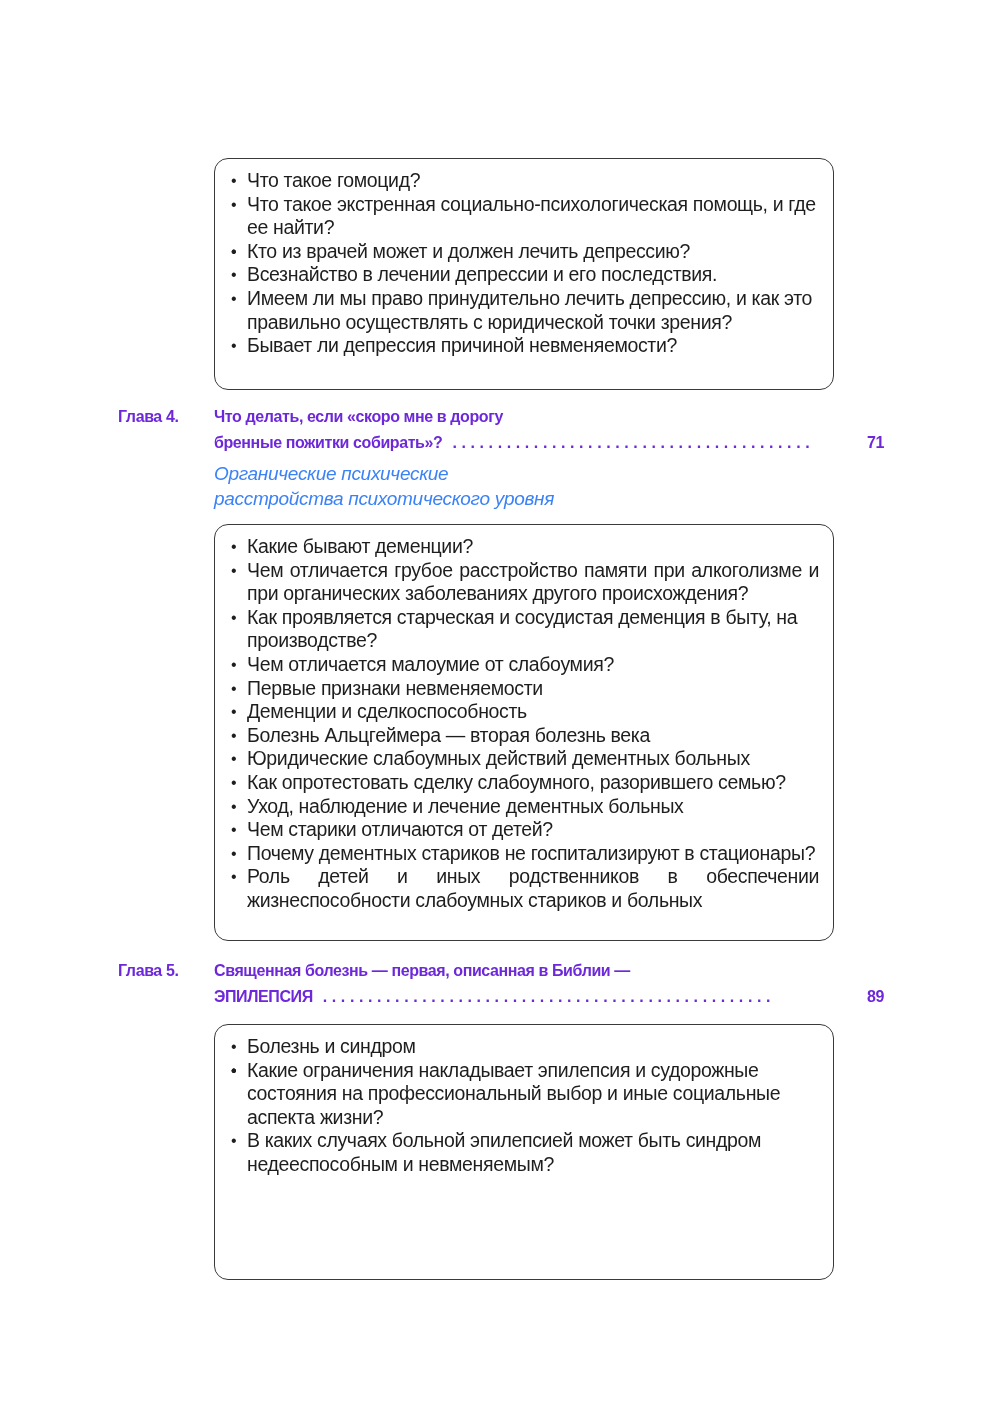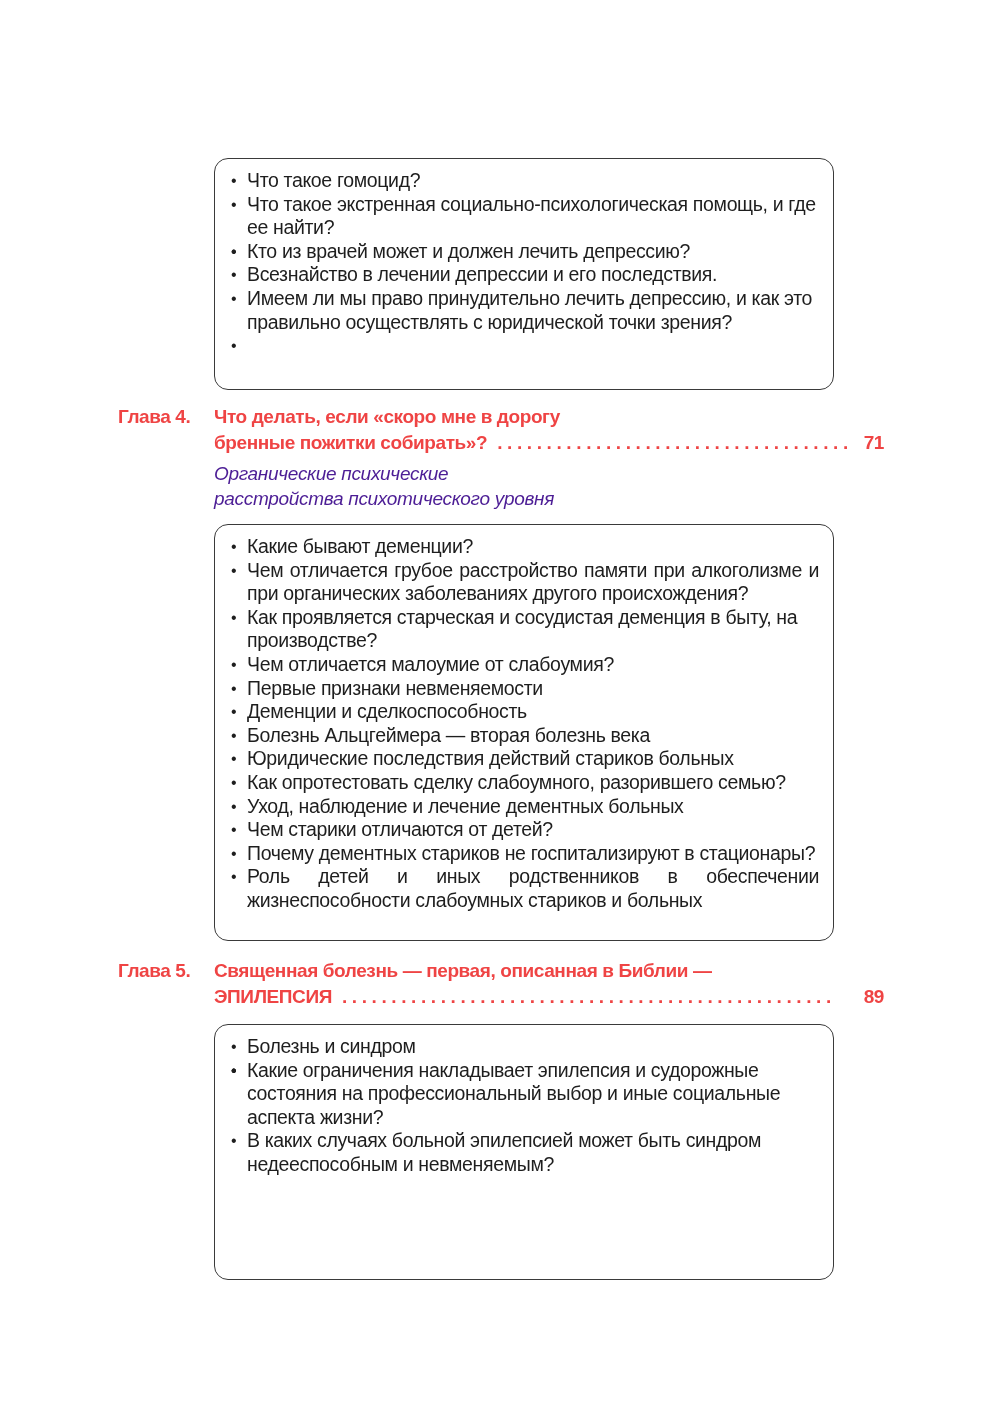--- a/index.html
+++ b/index.html
@@ -44,24 +44,24 @@
       position: absolute;
       left: 0;
       top: 0;
       font-size: 16px;
     }
     .chapter {
       position: absolute;
       left: 118px;
       width: 766px;
       font-weight: bold;
-      font-size: 19px;
+      font-size: 16px;
       line-height: 26px;
       letter-spacing: -0.4px;
-      color: #ef4444;
+      color: #6d28d9;
     }
     .chapter .label {
       position: absolute;
       left: 0;
       top: 0;
       width: 96px;
     }
     .chapter .title-line {
       margin-left: 96px;
       display: block;
@@ -84,36 +84,36 @@
       width: 28px;
       text-align: right;
     }
     .subtitle {
       position: absolute;
       left: 214px;
       font-style: italic;
       font-size: 19px;
       line-height: 25px;
       letter-spacing: -0.3px;
-      color: #4c1d95;
+      color: #3b82f6;
     }
     .subtitle span { display: block; }
   </style>
 </head>
 <body>
 
 <div class="box" style="top:158px; height:232px;">
   <ul>
     <li><span class="bullet">•</span><span>Что такое гомоцид?</span></li>
     <li><span class="bullet">•</span><span>Что такое экстренная социально-психологическая помощь, и где ее найти?</span></li>
     <li><span class="bullet">•</span></li>
     <li><span class="bullet">•</span><span>Кто из врачей может и должен лечить депрессию?</span></li>
     <li><span class="bullet">•</span><span>Всезнайство в лечении депрессии и его последствия.</span></li>
     <li><span class="bullet">•</span><span>Имеем ли мы право принудительно лечить депрессию, и как это правильно осуществлять с юридической точки зрения?</span></li>
-    <li><span class="bullet">•</span></li>
+    <li><span class="bullet">•</span><span>Бывает ли депрессия причиной невменяемости?</span></li>
   </ul>
 </div>
 
 <div class="chapter" style="top:404px;">
   <span class="label">Глава 4.</span>
   <span class="title-line">Что делать, если «скоро мне в дорогу</span>
   <div class="last-line">
     <span>бренные пожитки собирать»?</span>
     <span class="leader">........................................</span>
     <span class="page">71</span>
@@ -127,21 +127,21 @@
 
 <div class="box" style="top:524px; height:417px;">
   <ul>
     <li><span class="bullet">•</span><span>Какие бывают деменции?</span></li>
     <li class="justify"><span class="bullet">•</span><span>Чем отличается грубое расстройство памяти при алкоголизме и при органических заболеваниях другого происхождения?</span></li>
     <li><span class="bullet">•</span><span>Как проявляется старческая и сосудистая деменция в быту, на производстве?</span></li>
     <li><span class="bullet">•</span><span>Чем отличается малоумие от слабоумия?</span></li>
     <li><span class="bullet">•</span><span>Первые признаки невменяемости</span></li>
     <li><span class="bullet">•</span><span>Деменции и сделкоспособность</span></li>
     <li><span class="bullet">•</span><span>Болезнь Альцгеймера — вторая болезнь века</span></li>
-    <li><span class="bullet">•</span><span>Юридические последствия действий стариков больных</span></li>
+    <li><span class="bullet">•</span><span>Юридические слабоумных действий дементных больных</span></li>
     <li><span class="bullet">•</span><span>Как опротестовать сделку слабоумного, разорившего семью?</span></li>
     <li><span class="bullet">•</span><span>Уход, наблюдение и лечение дементных больных</span></li>
     <li><span class="bullet">•</span><span>Чем старики отличаются от детей?</span></li>
     <li><span class="bullet">•</span><span>Почему дементных стариков не госпитализируют в стационары?</span></li>
     <li class="justify"><span class="bullet">•</span><span>Роль детей и иных родственников в обеспечении жизнеспособности слабоумных стариков и больных</span></li>
   </ul>
 </div>
 
 <div class="chapter" style="top:958px;">
   <span class="label">Глава 5.</span>

